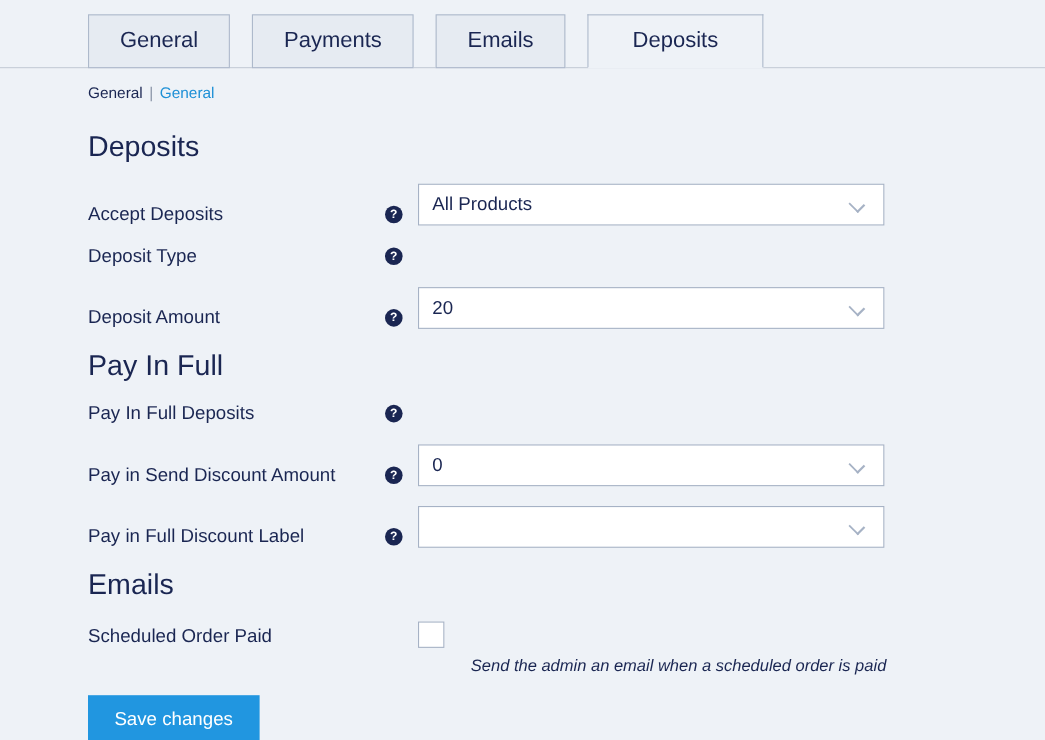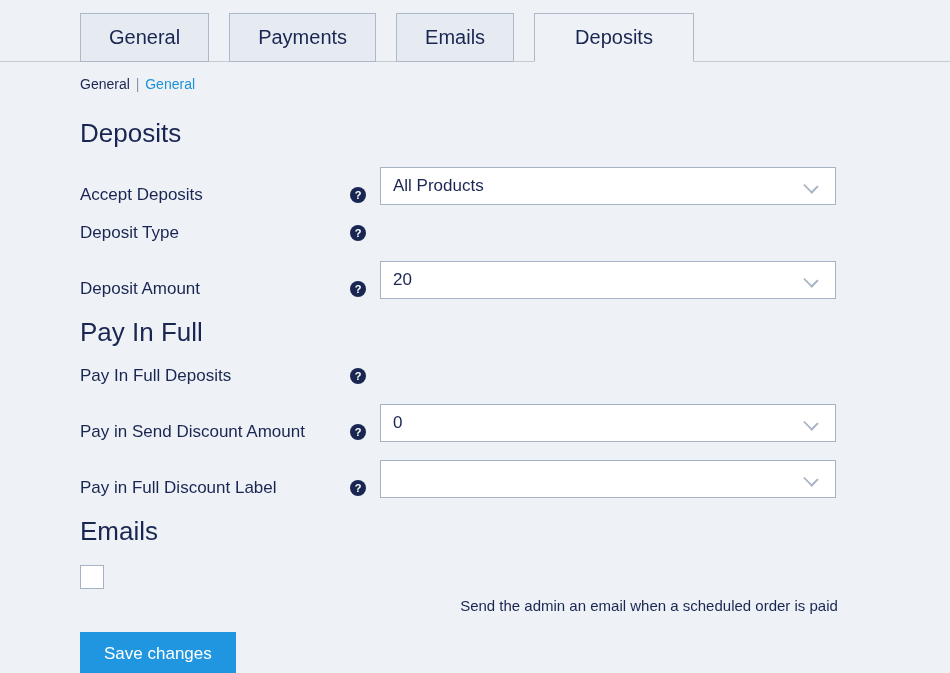--- a/index.html
+++ b/index.html
@@ -82,21 +82,21 @@
   background: #1a2652;
   color: #fff;
   font-size: 11px;
   font-weight: bold;
   display: inline-flex;
   align-items: center;
   justify-content: center;
   cursor: pointer;
 }
 .field-col {
-  width: 456px;
+  width: 424px;
 }
 .select {
   width: 100%;
   height: 38px;
   border: 1px solid #a6b2c5;
   background: #fff;
   display: flex;
   align-items: center;
   justify-content: space-between;
   padding: 0 12px;
@@ -123,25 +123,25 @@
 }
 .checkbox {
   width: 24px;
   height: 24px;
   border: 1px solid #a6b2c5;
   background: #fff;
   cursor: pointer;
 }
 .desc {
   margin-left: 348px;
+  font-style: italic;
   font-size: 15px;
   color: #1a2652;
   margin-top: -10px;
   margin-bottom: 10px;
-  text-align: center;
 }
 .save-btn {
   background: #2196e0;
   color: #fff;
   border: none;
   padding: 12px 24px;
   font-size: 17px;
   cursor: pointer;
   margin-top: 8px;
 }
@@ -232,20 +232,23 @@
         <div class="select">
           <span></span>
           <span class="chevron"></span>
         </div>
       </div>
     </div>
 
     <h2>Emails</h2>
 
     <div class="row">
+      <div class="label-col">
+        <span class="label-text">Scheduled Order Paid</span>
+      </div>
       <div class="field-col" style="width:48px;">
         <div class="checkbox"></div>
       </div>
     </div>
     <div class="desc">Send the admin an email when a scheduled order is paid</div>
 
     <button class="save-btn">Save changes</button>
 
   </div>
 </div>

